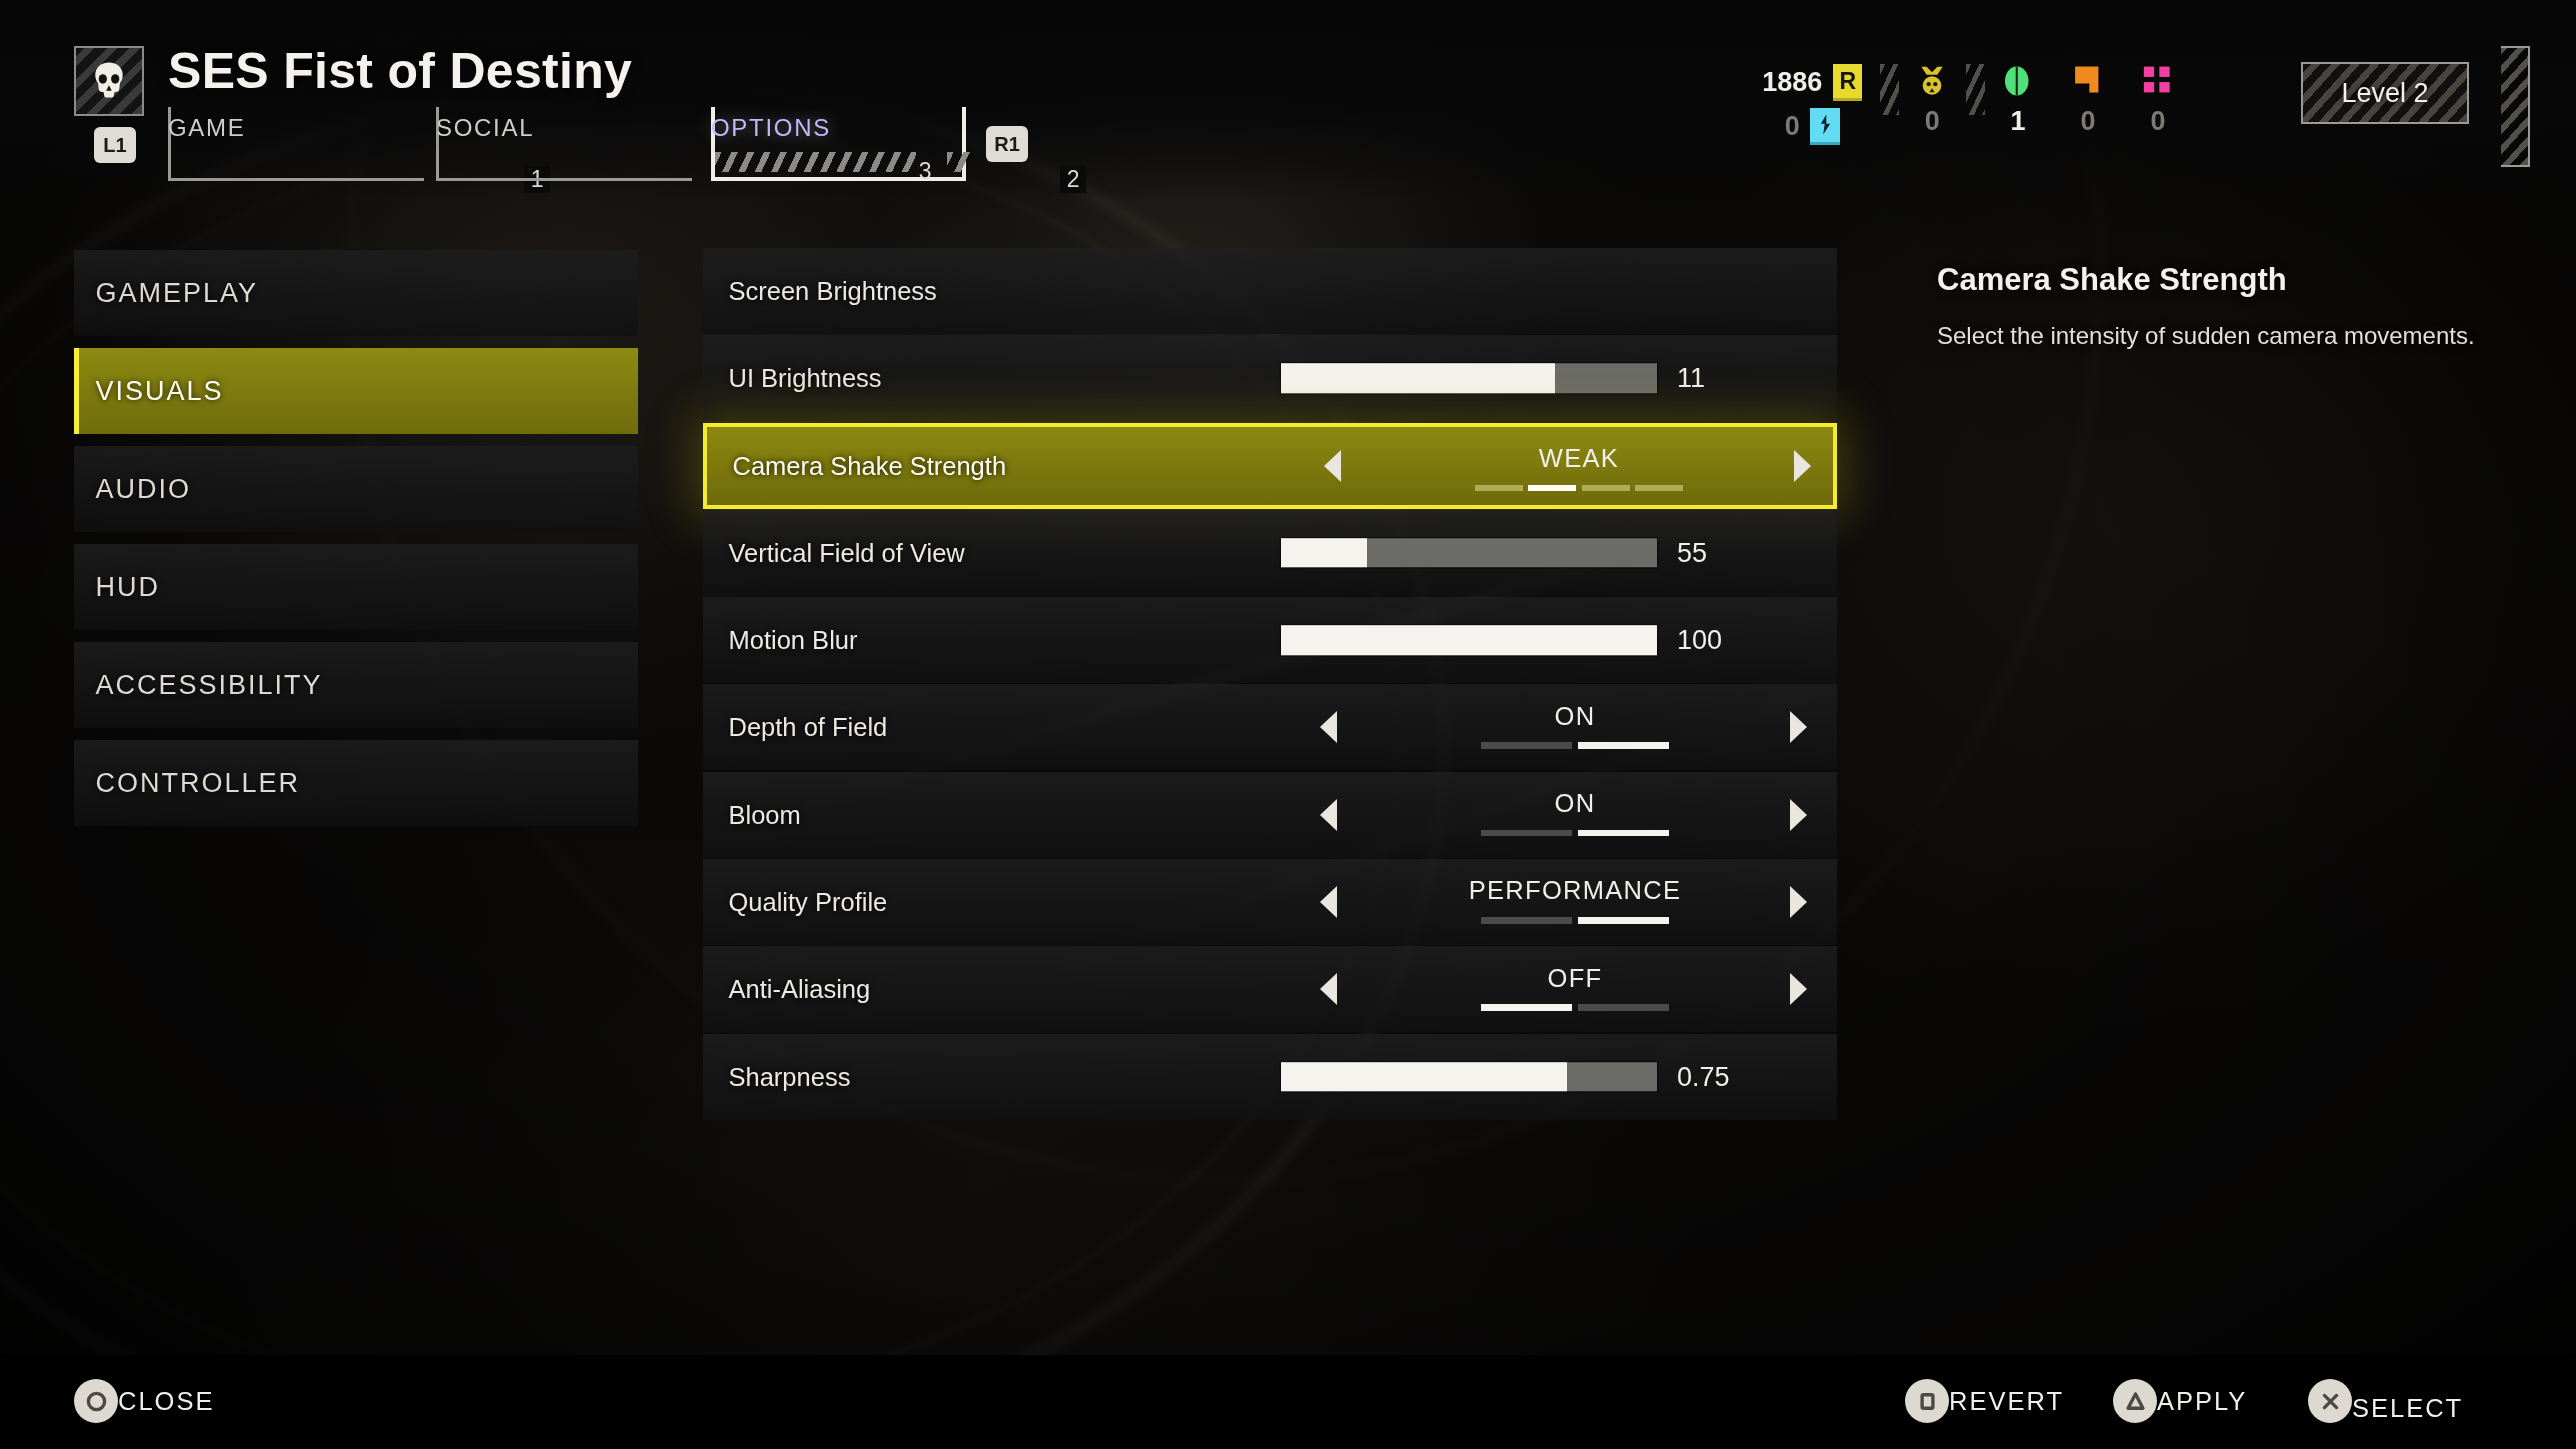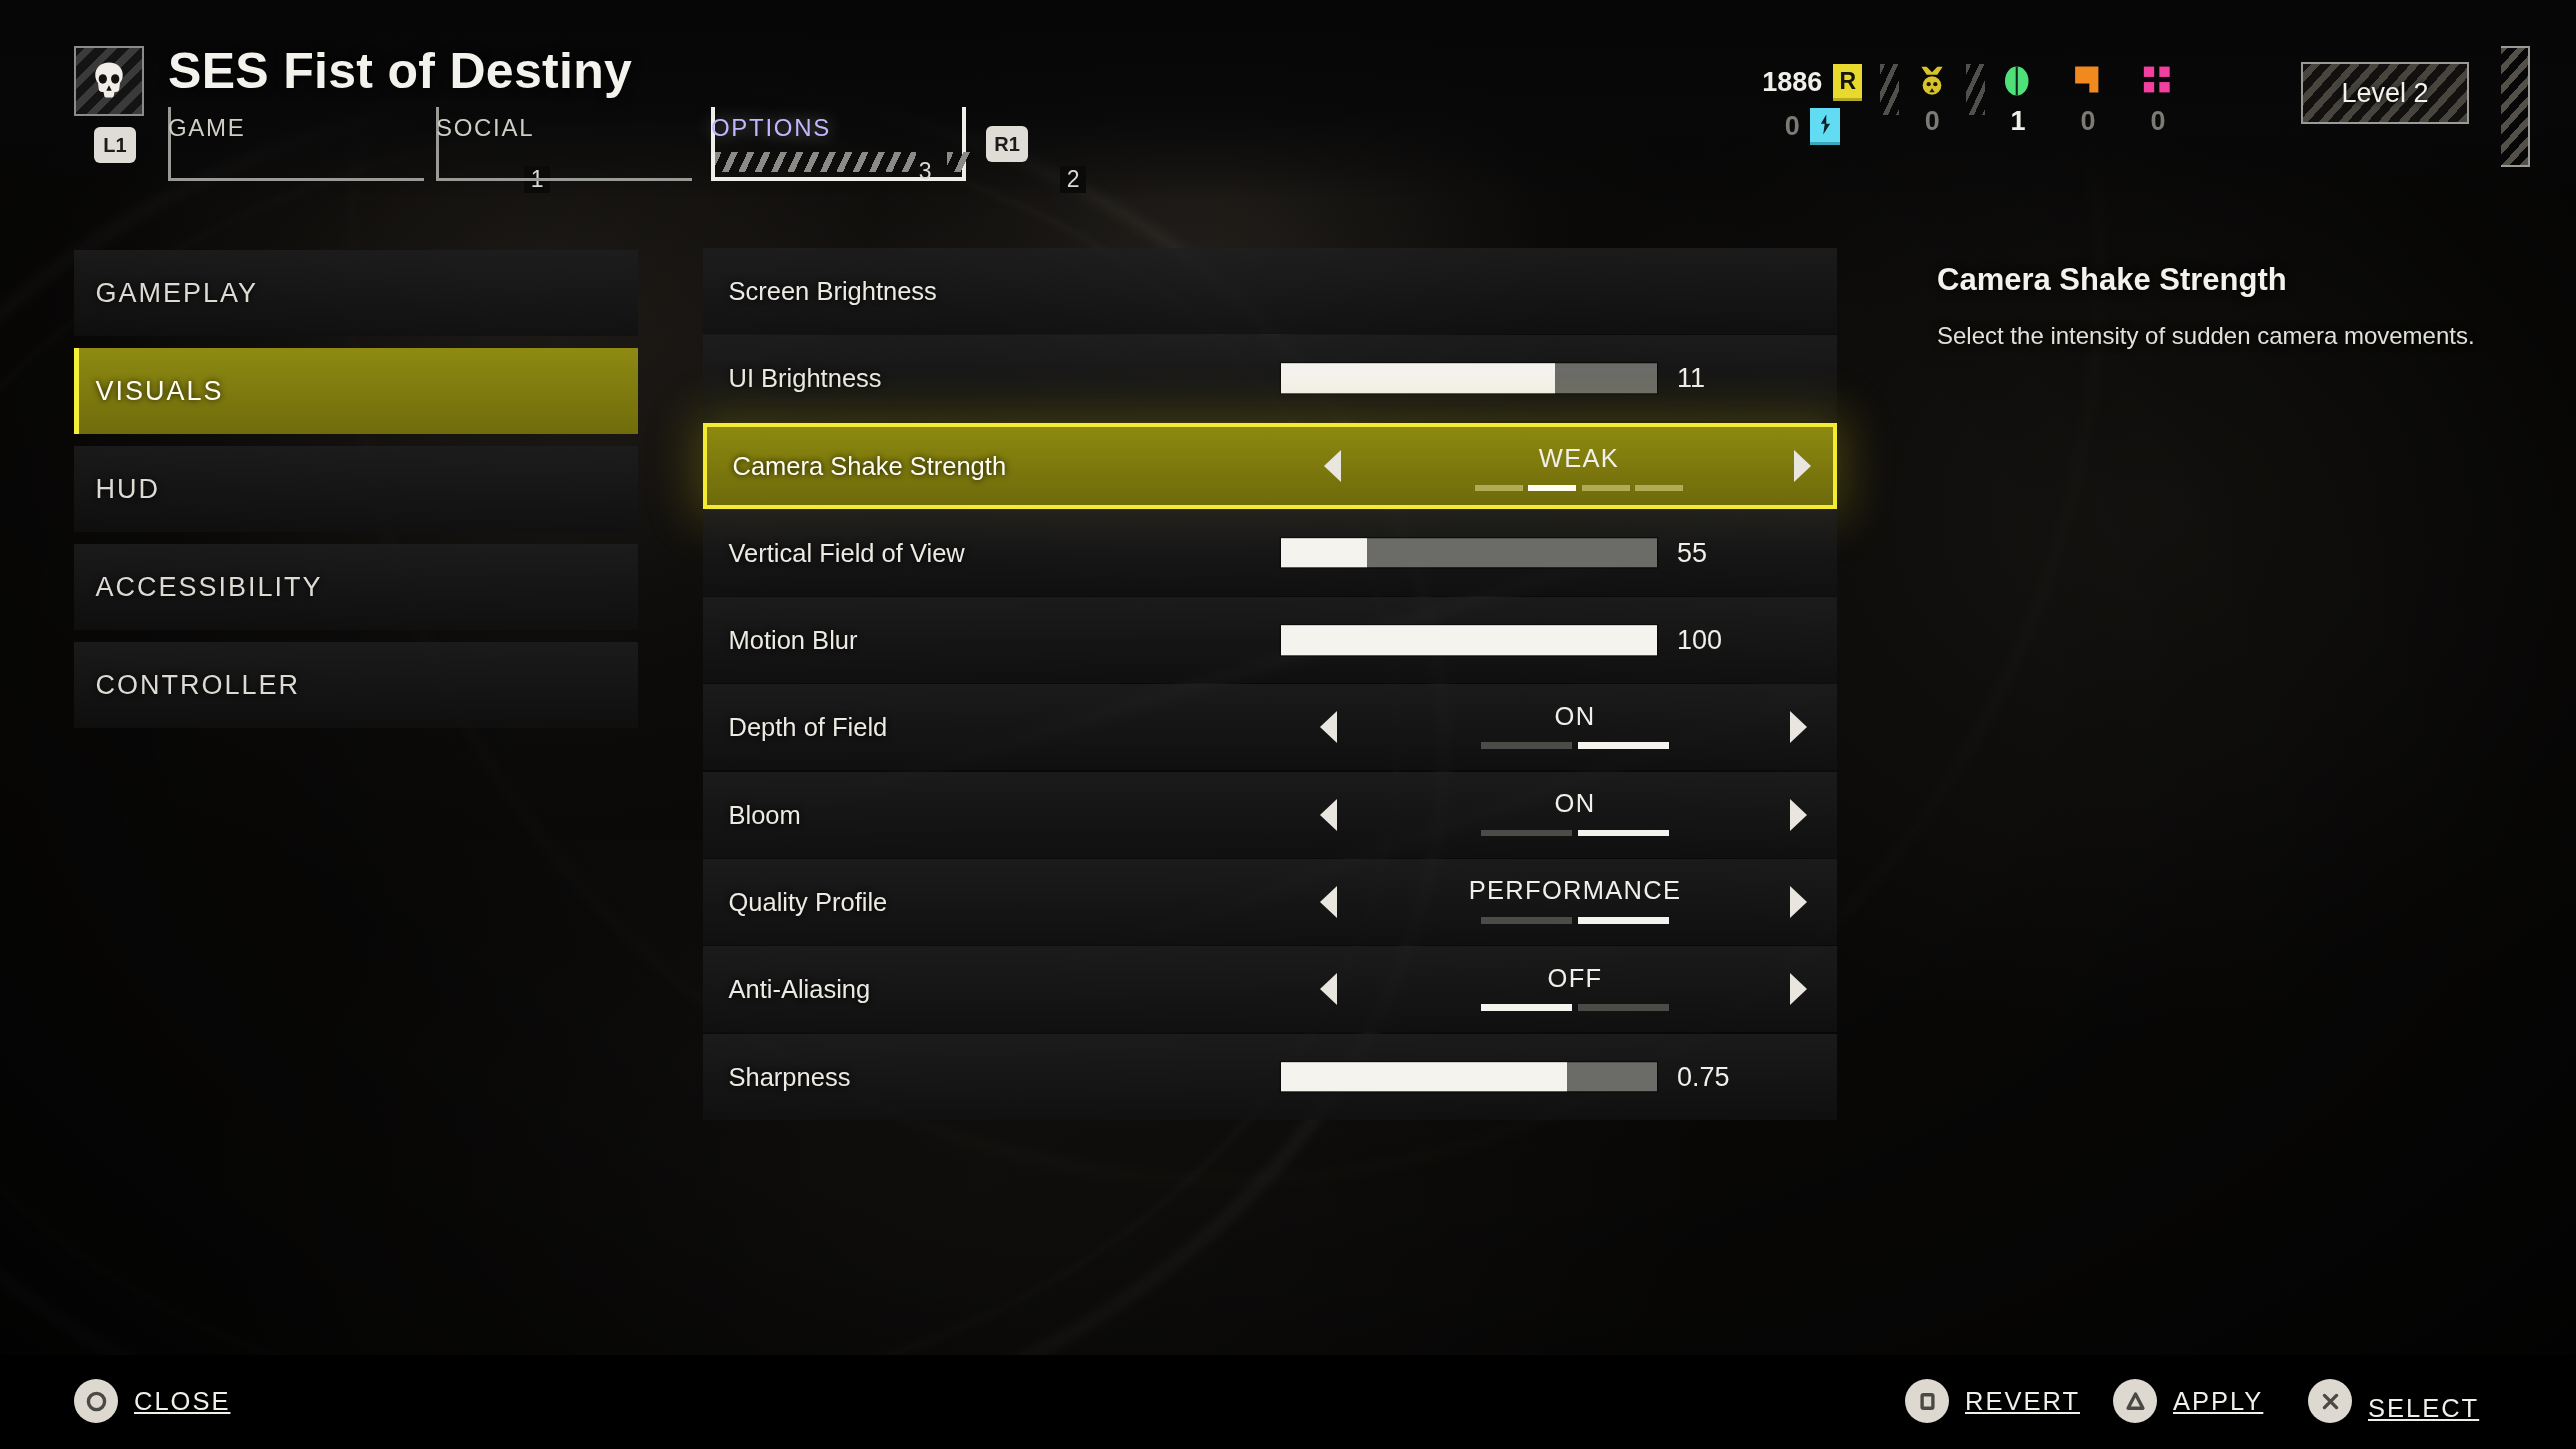--- a/index.html
+++ b/index.html
@@ -255,21 +255,21 @@
 
   
   #desc{position:absolute;left:1937px;top:262px;width:577px;}
   #desc .desc-title{font-size:31px;color:#f4f2ec;margin:0 0 23px 0;font-weight:bold;
     text-shadow:0 0 9.4px rgba(0,0,0,.9);}
   #desc .desc-body{font-size:24px;line-height:1.28;color:#e2e0d9;
     text-shadow:0 0 8px rgba(0,0,0,.9);}
 
   
   #footer{position:absolute;left:0;bottom:0;width:2576px;height:94px;background:#000;}
-  .foot-item{position:absolute;display:flex;align-items:center;gap:16px;top:24px;text-decoration:underline;}
+  .foot-item{position:absolute;display:flex;align-items:center;top:24px;}
   .foot-item .glyph{
     width:44px;height:44px;border-radius:50%;background:#ddd9d0;
     display:flex;align-items:center;justify-content:center;
   }
   .foot-item .flabel{font-size:25.5px;letter-spacing:2px;color:#f1efe9;}
   #foot-close{left:74px;}
   #foot-revert{left:1905px;}
   #foot-apply{left:2113px;}
   #foot-select{left:2308px;align-items:flex-end;}
 </style>
@@ -403,20 +403,23 @@
 
 <div id="sidebar">
     <div class="side-item">
       <span class="side-label">GAMEPLAY</span>
     </div>
     <div class="side-item active">
       <div class="side-marker"></div>
       <span class="side-label">VISUALS</span>
     </div>
     <div class="side-item">
+      <span class="side-label">AUDIO</span>
+    </div>
+    <div class="side-item">
       <span class="side-label">HUD</span>
     </div>
     <div class="side-item">
       <span class="side-label">ACCESSIBILITY</span>
     </div>
     <div class="side-item">
       <span class="side-label">CONTROLLER</span>
     </div>
   </div>
 

